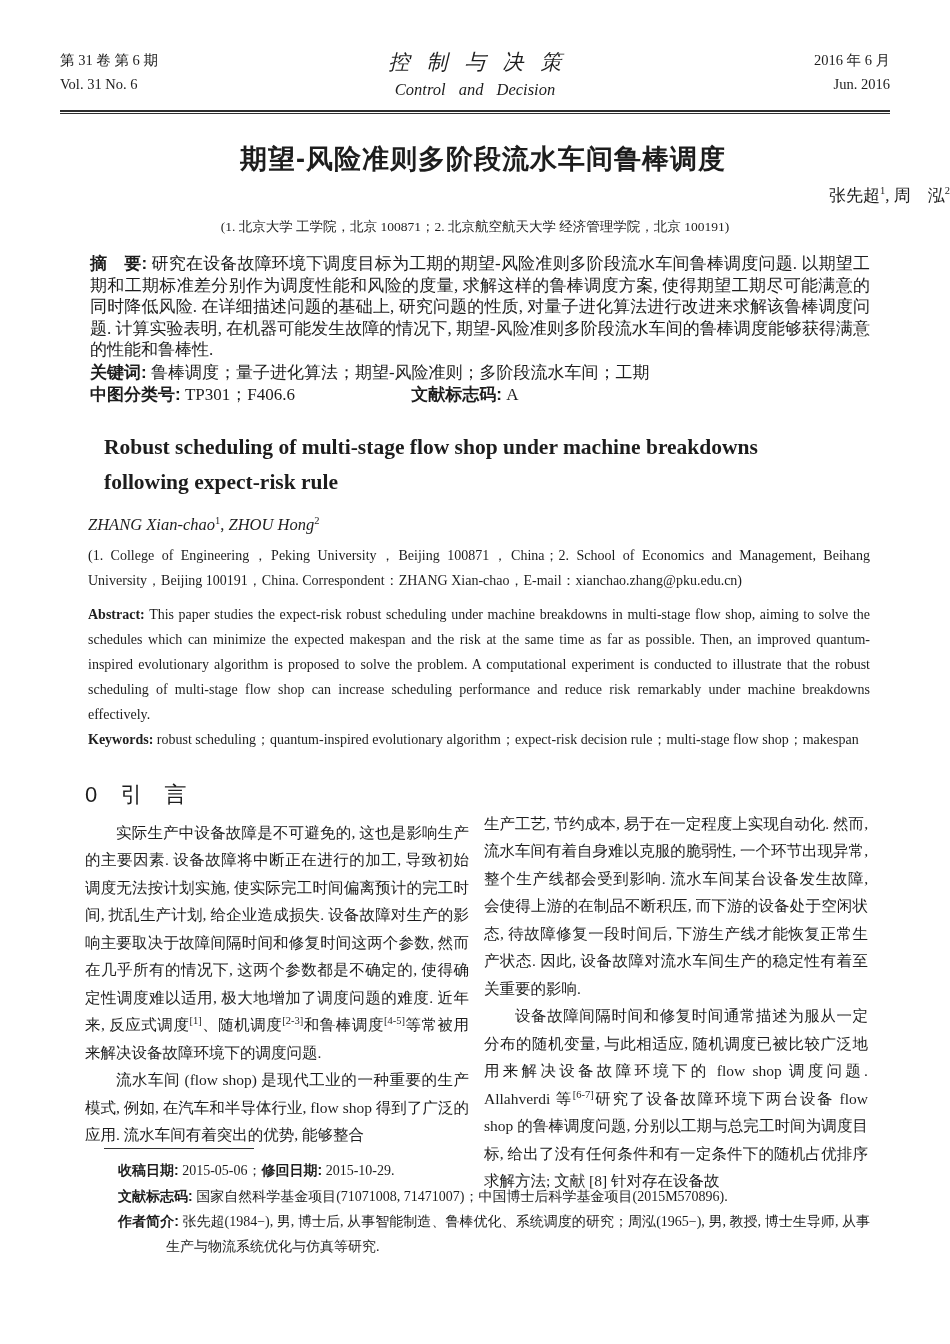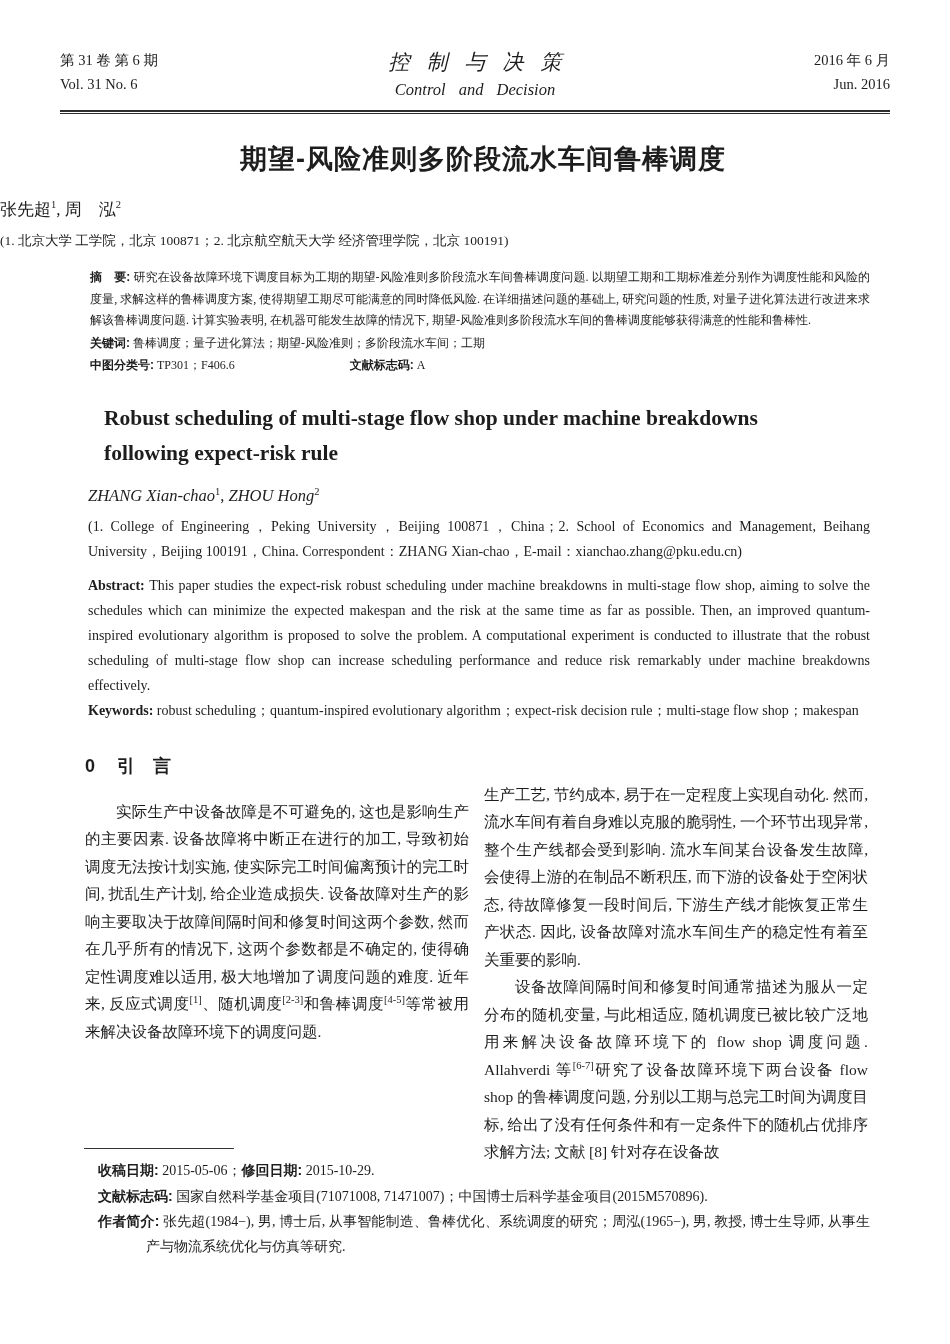--- a/index.html
+++ b/index.html
@@ -18,49 +18,49 @@
   .hdr-right { text-align:right; }
   .hdr-center { text-align:center; flex:1; }
   .journal-cn { font-size:21px; letter-spacing:17px; font-style:italic; text-indent:17px; }
   .journal-en { font-size:16.5px; font-style:italic; word-spacing:9px; margin-top:4px; }
   .rule-double { margin:10px 60px 0 60px; height:4px; border-top:2.2px solid #2e2e2e; border-bottom:1.2px solid #2e2e2e; }
 
   .meta-row { margin:15px 82px 0 118px; display:flex; justify-content:space-between; font-size:14.5px; }
 
   
   .cn-title { margin-top:27px; text-align:center; font-size:27px; letter-spacing:1px;padding-left:16px; }
-  .cn-authors { margin-top:21px; text-align:left; font-size:17px; }
-  .cn-affil { margin-top:11px; font-size:13.5px; }
+  .cn-authors { margin-top:7px; text-align:right; font-size:17px; }
+  .cn-affil { margin-top:11px; text-align:center; font-size:13.5px; }
 
-  .cn-block { margin:17px 80px 0 90px; font-size:12px; line-height:21.5px; }
+  .cn-block { margin:17px 80px 0 90px; font-size:17px; line-height:21.5px; }
   .cn-abstract { text-align:justify; }
   .cn-kw { margin-top:1px; }
   .cn-clc { margin-top:1px; }
   .clc-gap { margin-left:112px; }
 
   
   .en-block { margin:0 80px 0 88px; }
   .en-title { margin-top:24px; font-weight:700; font-size:21.5px; line-height:35px;margin-left:16px; }
   .en-authors { margin-top:15px; font-size:16.5px; }
   .en-authors i { font-style:italic;margin-top:20px; }
   .en-affil { margin-top:8px; font-size:14px; line-height:25px; text-align:justify; }
   .en-abs { margin-top:9px; font-size:14px; line-height:25px; text-align:justify; }
   .en-kw { font-size:14px; line-height:25px; text-align:justify; }
   .b-serif { font-weight:700; }
 
   
   .columns { display:flex; gap:15px; margin:30px 82px 0 85px; font-size:15.5px; line-height:27.5px; }
   .col { flex:1; min-width:0; text-align:justify; }
-  .sec-heading { font-family:"Liberation Sans","DejaVu Sans",sans-serif; font-weight:700; font-size:18px; line-height:26px; margin-bottom:19px; text-align:left; }
+  .sec-heading { font-family:"Liberation Sans","DejaVu Sans",sans-serif; font-weight:400; font-size:22px; line-height:26px; margin-bottom:11px; text-align:left; }
   .sec-num { margin-right:17px; }
   .para { text-indent:2em; }
   .para.noindent { text-indent:0;margin-top:28px; }
 
   
-  .footnote { position:absolute; left:84px; right:80px; top:1148px; font-size:14px; line-height:24.5px; }
+  .footnote { position:absolute; left:104px; right:80px; top:1148px; font-size:14px; line-height:24.5px; }
   .fn-rule { width:150px; border-top:1.5px solid #333; margin-bottom:9px; }
   .fn-item { padding-left:62px; text-indent:-48px; text-align:justify; }
   .fn-item b { font-family:"Liberation Sans","DejaVu Sans",sans-serif; font-weight:700; }
 </style>
 </head>
 <body>
 
 <div class="page">
 
   <div class="header">
@@ -118,20 +118,21 @@
     </div>
   </div>
 
   <div class="columns">
     <div class="col">
       <div class="sec-heading">
         <span class="sec-num">0</span>
         <span>引　言</span>
       </div>
       <p class="para">实际生产中设备故障是不可避免的, 这也是影响生产的主要因素. 设备故障将中断正在进行的加工, 导致初始调度无法按计划实施, 使实际完工时间偏离预计的完工时间, 扰乱生产计划, 给企业造成损失. 设备故障对生产的影响主要取决于故障间隔时间和修复时间这两个参数, 然而在几乎所有的情况下, 这两个参数都是不确定的, 使得确定性调度难以适用, 极大地增加了调度问题的难度. 近年来, 反应式调度<sup>[1]</sup>、随机调度<sup>[2-3]</sup>和鲁棒调度<sup>[4-5]</sup>等常被用来解决设备故障环境下的调度问题.</p>
+      <p class="para">流水车间 (flow shop) 是现代工业的一种重要的生产模式, 例如, 在汽车和半导体行业, flow shop 得到了广泛的应用. 流水车间有着突出的优势, 能够整合</p>
     </div>
     <div class="col">
       <p class="para noindent">生产工艺, 节约成本, 易于在一定程度上实现自动化. 然而, 流水车间有着自身难以克服的脆弱性, 一个环节出现异常, 整个生产线都会受到影响. 流水车间某台设备发生故障, 会使得上游的在制品不断积压, 而下游的设备处于空闲状态, 待故障修复一段时间后, 下游生产线才能恢复正常生产状态. 因此, 设备故障对流水车间生产的稳定性有着至关重要的影响.</p>
       <p class="para">设备故障间隔时间和修复时间通常描述为服从一定分布的随机变量, 与此相适应, 随机调度已被比较广泛地用来解决设备故障环境下的 flow shop 调度问题. Allahverdi 等<sup>[6-7]</sup>研究了设备故障环境下两台设备 flow shop 的鲁棒调度问题, 分别以工期与总完工时间为调度目标, 给出了没有任何条件和有一定条件下的随机占优排序求解方法; 文献 [8] 针对存在设备故</p>
     </div>
   </div>
 
   <div class="footnote">
     <div class="fn-rule"></div>
     <div class="fn-item"><b>收稿日期:</b> 2015-05-06；<b>修回日期:</b> 2015-10-29.</div>

